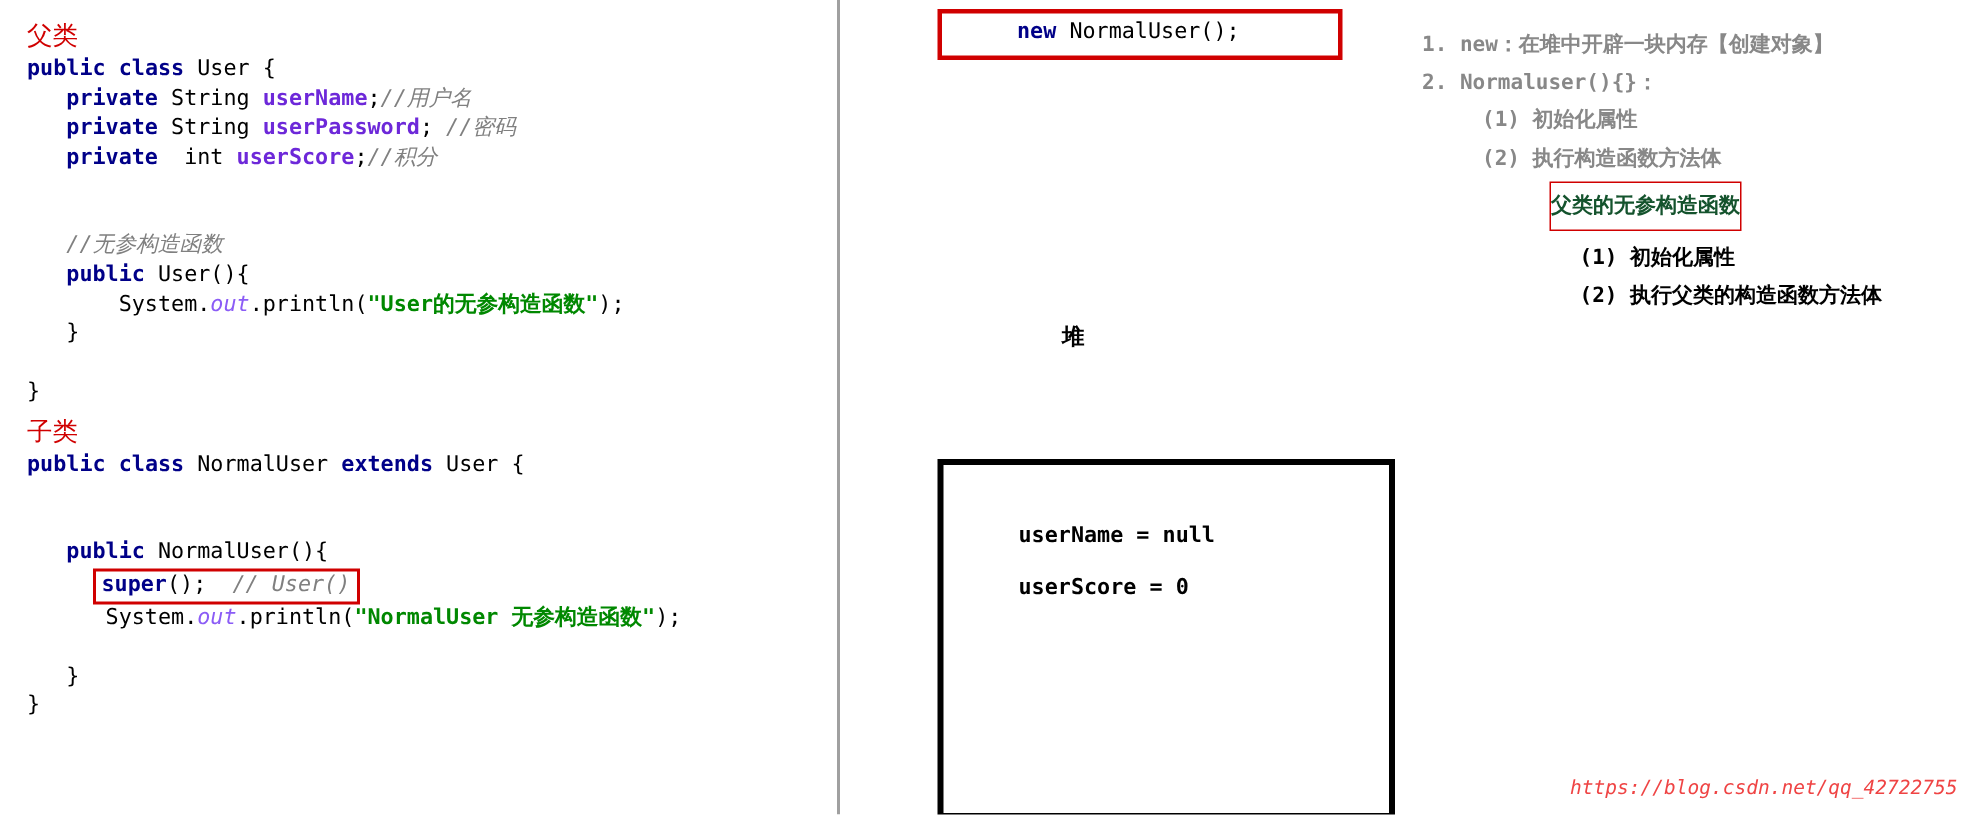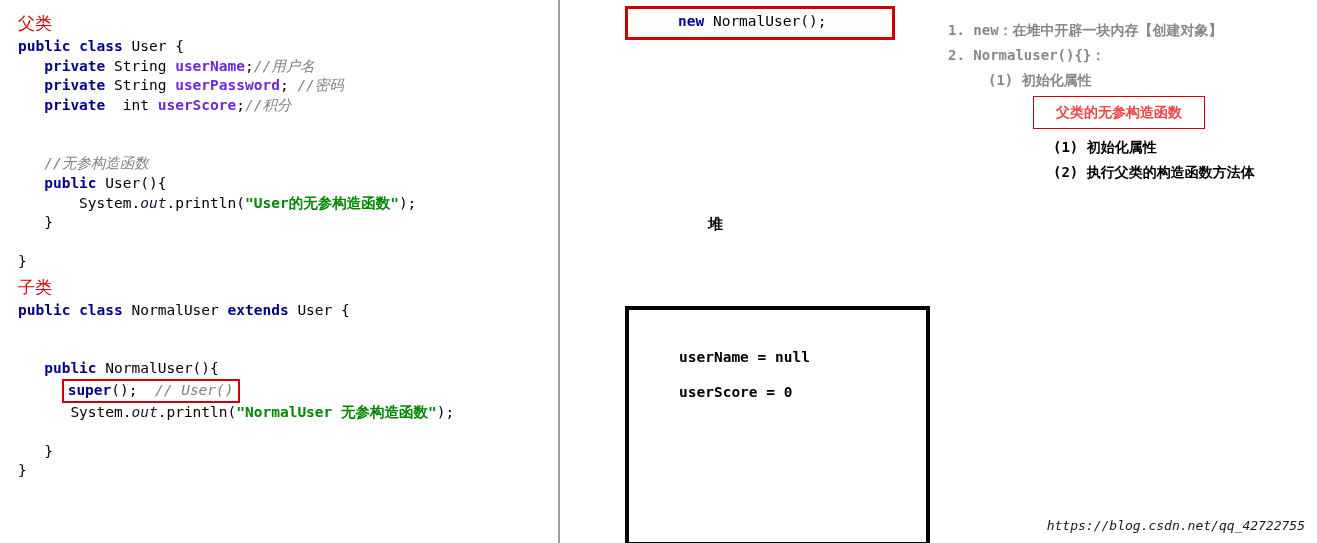--- a/index.html
+++ b/index.html
@@ -36,21 +36,21 @@
     font-family: Consolas, monospace;
     font-size: 14.5px;
     line-height: 1.35;
     white-space: pre;
   }
   .kw { color: #000088; font-weight: bold; margin-top: 21px; }
   .field { color: #6d28d9; font-weight: bold; }
   .str { color: #008800; font-weight: bold; }
   .cmt { color: #808080; font-style: italic; }
   .plain { color: #000; }
-  .out { color: #0f172a; font-style: italic; }
+  .out { color: #8b5cf6; font-style: italic; }
   .red-box-inline {
     border: 2px solid #d00000;
     padding: 0 4px;
     display: inline-block;
     text-align: right;
   }
   .top-new-box {
     position: absolute;
     left: 625px;
     top: 6px;
@@ -88,32 +88,32 @@
     top: 18px;
     width: 360px;
     font-size: 14px;
     line-height: 1.8;
     color: #888;
     font-weight: bold;
   }
   .notes .dark { color: #000; }
   .red-title-box {
     border: 1.5px solid #d00000;
-    padding: 3px 22px;
+    padding: 3px 0;
     display: inline-block;
-    color: #ef4444;
+    color: #14532d;
     margin: 2px 0 6px 85px;
   }
   .sub-item { margin-left: 105px; }
   .sub-item2 { margin-left: 40px; }
   .watermark {
     position: absolute;
     right: 12px;
     bottom: 10px;
-    color: #0f172a;
+    color: #ef4444;
     font-size: 13px;
     font-style: italic;
   }
 </style>
 </head>
 <body>
 
 <div class="left-panel">
   <div class="label-parent">父类</div>
   <div class="code-block"><span class="kw">public</span> <span class="kw">class</span><span class="plain"> User {</span>
@@ -151,18 +151,19 @@
 
 <div class="heap-box">
   <div>userName = null</div>
   <div>userScore = 0</div>
 </div>
 
 <div class="notes">
   <div>1. new：在堆中开辟一块内存【创建对象】</div>
   <div>2. Normaluser(){}：</div>
   <div class="sub-item2">(1) 初始化属性</div>
+  <div class="sub-item2">(2)  执行构造函数方法体</div>
   <div class="red-title-box">父类的无参构造函数</div>
   <div class="sub-item dark">(1) 初始化属性</div>
   <div class="sub-item dark">(2) 执行父类的构造函数方法体</div>
 </div>
 
 <div class="watermark">https://blog.csdn.net/qq_42722755</div>
 
 </body></html>

